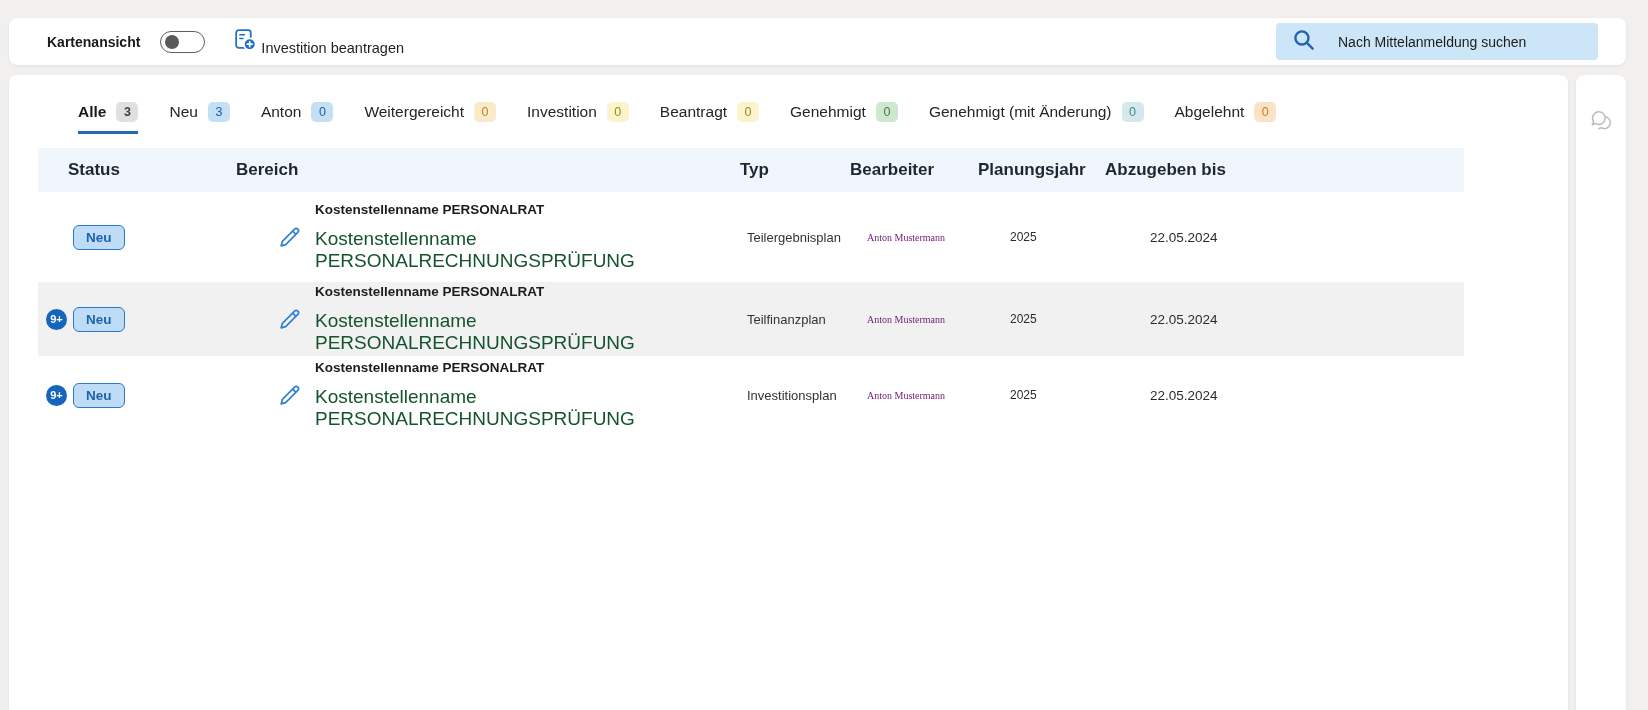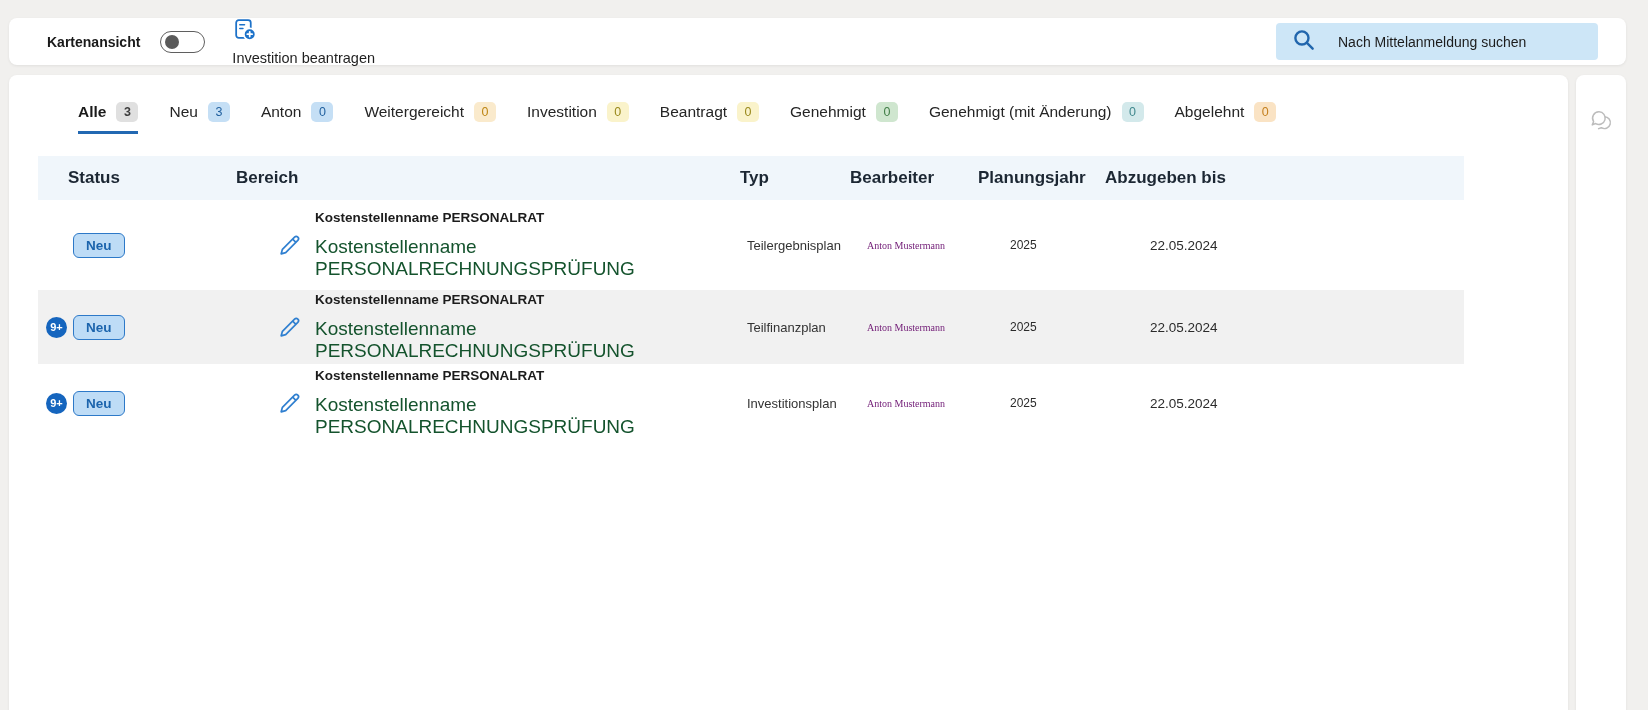--- a/index.html
+++ b/index.html
@@ -19,21 +19,21 @@
   }
   .cardview-label { font-size:14px; font-weight:700; color:#1a1a1a; }
   .toggle {
     margin-left:20px; width:45px; height:22px; border:1px solid #5f5f5f;
     border-radius:12px; background:#fff; position:relative; cursor:pointer; flex:0 0 auto;
   }
   .toggle .knob {
     position:absolute; left:4px; top:3px; width:14px; height:14px;
     border-radius:50%; background:#5a5a5a;
   }
-  .invest-btn { display:flex; align-items:flex-start; gap:4px; margin-left:27px; cursor:pointer;flex-direction:column; }
+  .invest-btn { display:flex; align-items:flex-end; gap:4px; margin-left:27px; cursor:pointer; }
   .invest-btn .label { font-size:14.5px; color:#1f1f1f; }
   .spacer { flex:1; }
   .searchbox {
     width:322px; height:37px; background:#cde6f7; border-radius:4px;
     display:flex; align-items:center; padding-left:15px; gap:22px; cursor:text;
   }
   .searchbox .search-text { font-size:14px; color:#1c1c1c; }
 
   
   .main-panel {
@@ -48,21 +48,21 @@
     padding-bottom:9px; border-bottom:3px solid transparent;
     font-size:15.5px; color:#252525; cursor:pointer; white-space:nowrap;
   }
   .tab.active { font-weight:700; border-bottom-color:#2268b2; color:#1a1a1a;justify-content:space-between; }
   .tab-badge {
     display:inline-block; min-width:22px; padding:2px 6px; border-radius:5px;
     font-size:12.5px; text-align:center; line-height:16px;
   }
 
   
-  .table { width:1426px; margin-top:22px; }
+  .table { width:1426px; margin-top:14px; }
   .thead, .trow {
     display:grid; grid-template-columns:198px 504px 110px 128px 127px 1fr;
     align-items:center;
   }
   .thead {
     height:44px; background:#f0f6fb;
     font-size:17px; font-weight:700; color:#1c2733;
   }
   .th-status { padding-left:30px; }
   .trow { cursor:pointer; }

